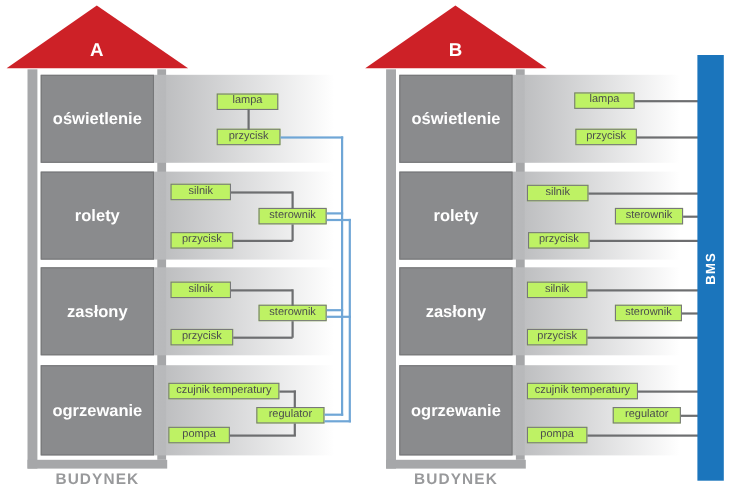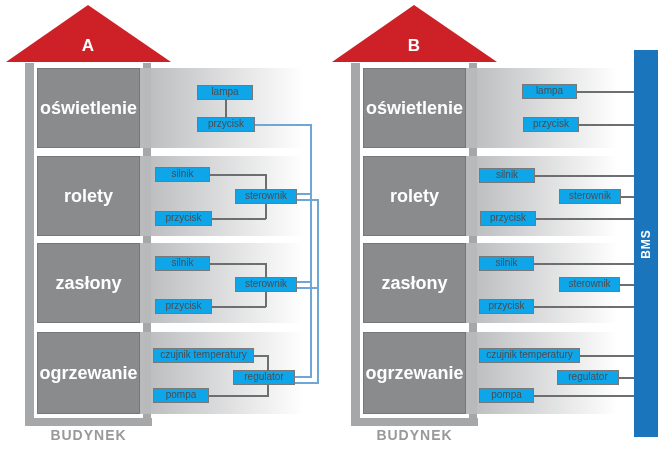--- a/index.html
+++ b/index.html
@@ -14,23 +14,23 @@
   .roofletter{position:absolute;width:100px;text-align:center;
         color:#fff;font-weight:bold;font-size:17px;line-height:24px;}
   
   .wall{position:absolute;background:var(--wall-gray,#a6a7a9);}
   
   .panel{position:absolute;background:linear-gradient(to right,var(--panel-gray,#b9babc) 0%,rgba(185,186,188,0) 80%);}
   
   .secbox{position:absolute;left:0;top:0;width:103px;box-sizing:border-box;
         background:var(--box-gray,#8a8b8d);border:1px solid var(--box-border,#767779);
         display:flex;align-items:center;justify-content:center;
-        color:var(--section-text,#ffffff);font-weight:bold;font-size:18px;}
+        color:var(--section-text,#ffffff);font-weight:bold;font-size:15px;}
   
-  .sbox{position:absolute;box-sizing:border-box;height:15px;background:#0ea5e9;
+  .sbox{position:absolute;box-sizing:border-box;height:15px;background:#bef264;
         border:1px solid var(--small-box-border,#77787a);
         color:var(--small-box-text,#4b4c4e);font-size:10px;line-height:12px;
         text-align:center;overflow:hidden;}
   
   .hline{position:absolute;height:1.5px;background:var(--line-gray,#6d6e70);}
   .vline{position:absolute;width:1.5px;background:var(--line-gray,#6d6e70);}
   .bh{position:absolute;height:1.5px;background:var(--line-blue,#6fa6d6);}
   .bv{position:absolute;width:1.5px;background:var(--line-blue,#6fa6d6);}
   
   .blabel{position:absolute;width:127px;text-align:center;

